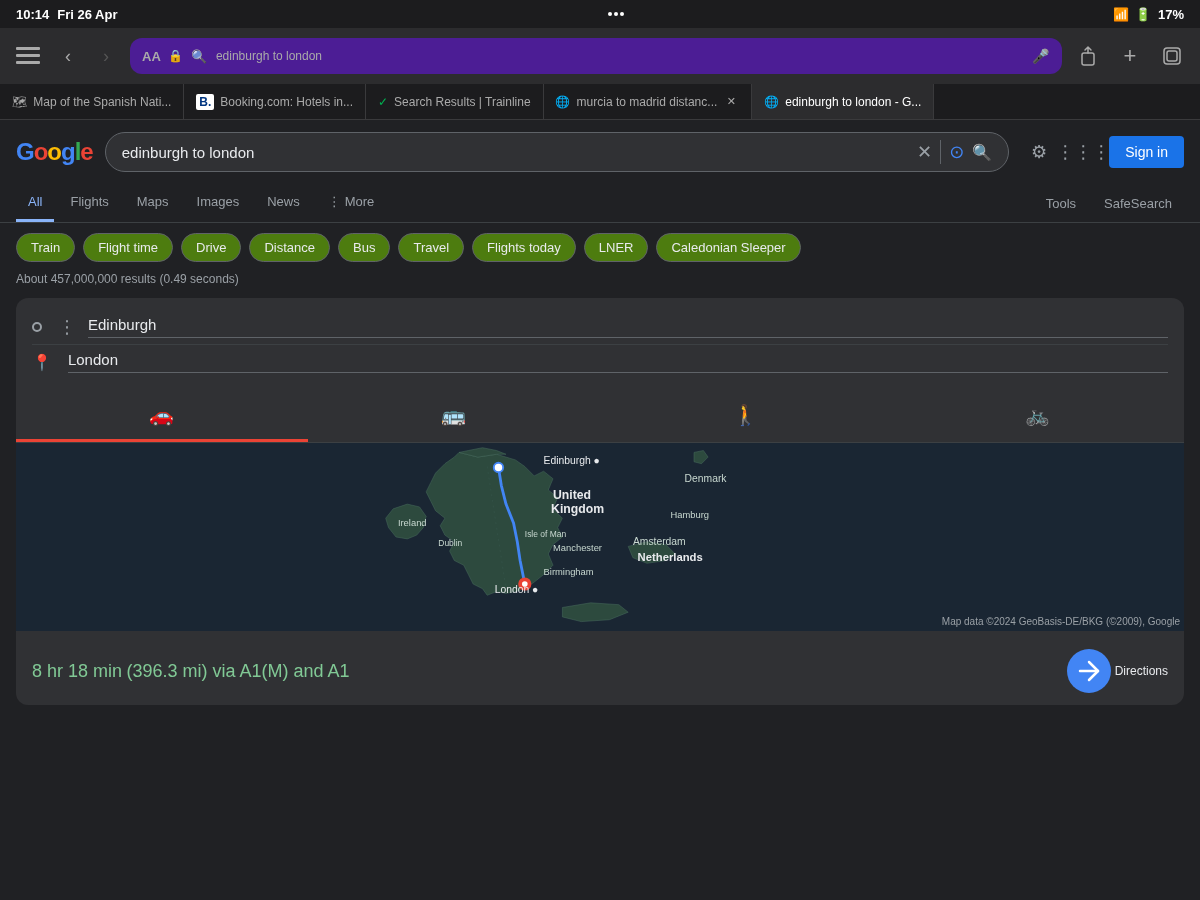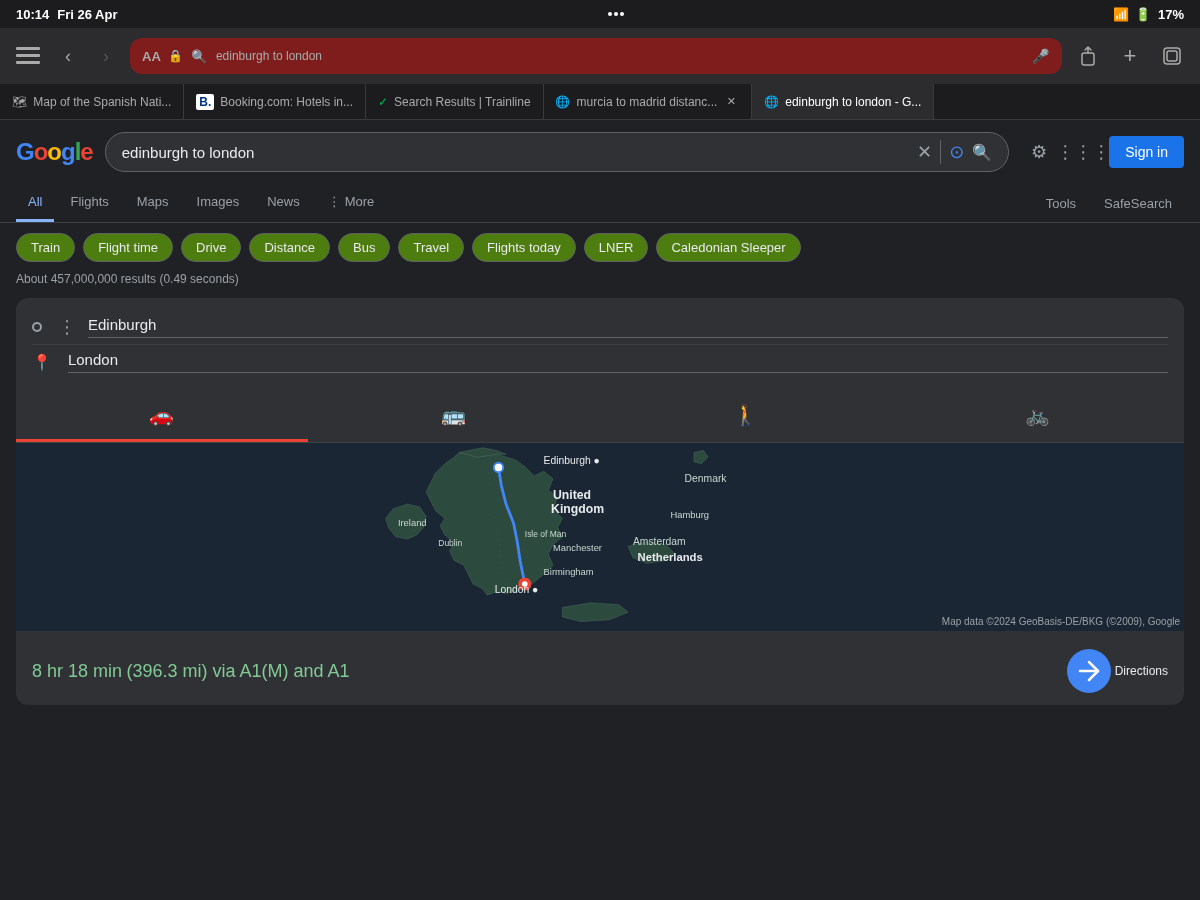--- a/index.html
+++ b/index.html
@@ -45,21 +45,21 @@
     }
     .nav-btn {
       width: 28px; height: 28px;
       border: none; background: transparent; cursor: pointer;
       color: #aaa; font-size: 18px;
       display: flex; align-items: center; justify-content: center;
     }
     .nav-btn.disabled { color: #555; }
     .address-bar {
       flex: 1;
-      background: #7f1d1d;
+      background: #4c1d95;
       border-radius: 12px;
       height: 36px;
       display: flex;
       align-items: center;
       padding: 0 12px;
       gap: 8px;
       color: #fff;
       font-size: 15px;
     }
     .address-bar span { color: #aaa; font-size: 12px; }

